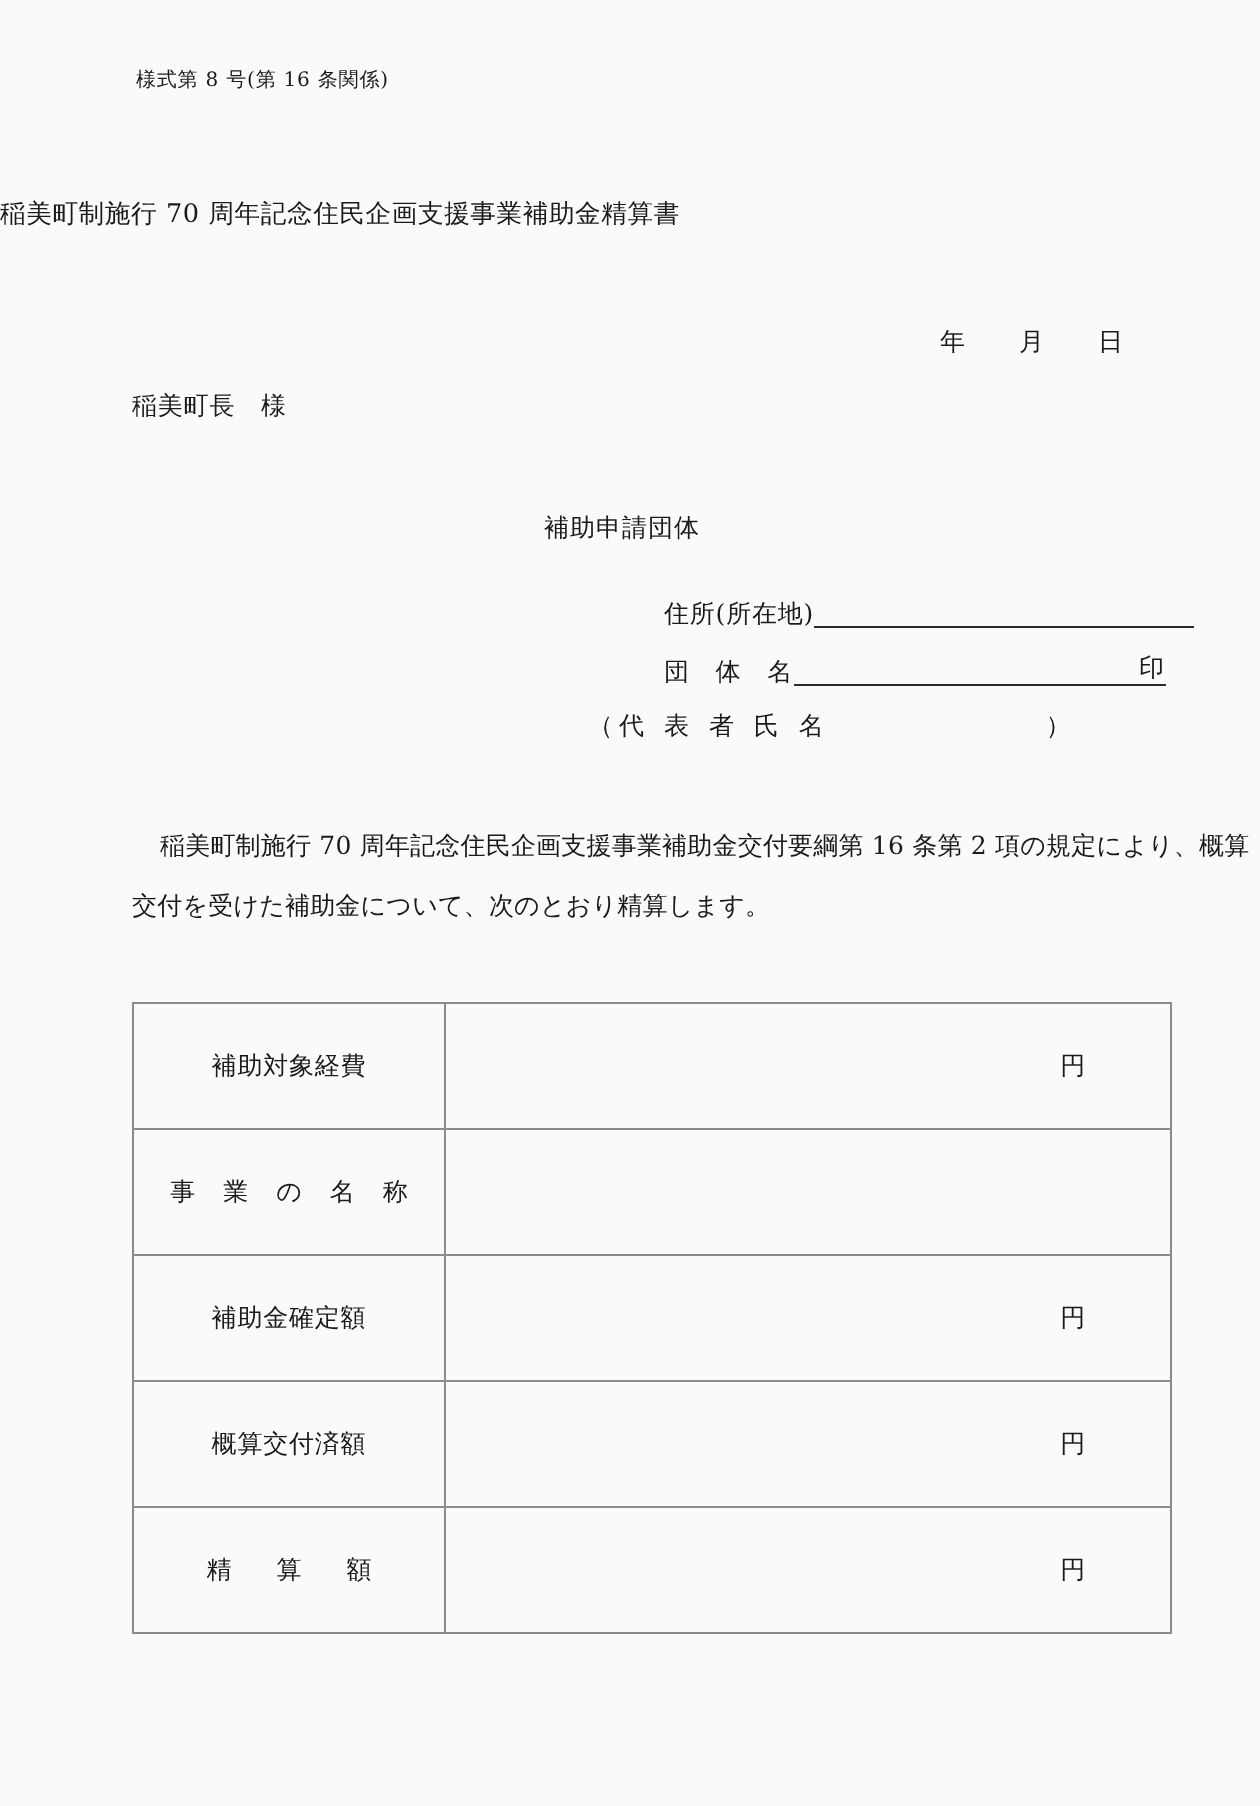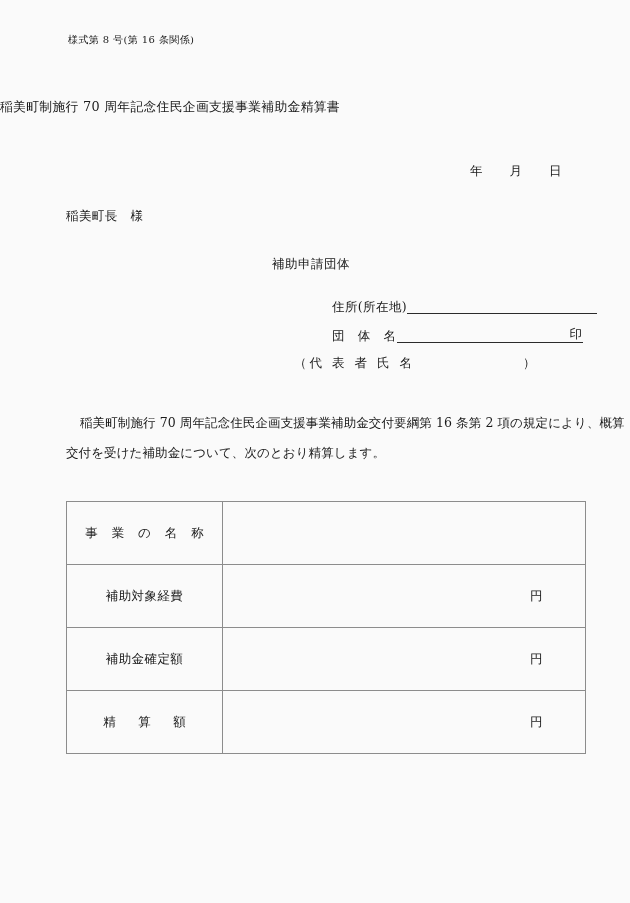--- a/index.html
+++ b/index.html
@@ -54,21 +54,21 @@
     gap: 27px;
   }
   .date-line span {
     display: inline-block;
   }
 
   
   .addressee {
     position: absolute;
     left: 66px;
-    top: 208px;
+    top: 195px;
     font-size: 12.5px;
     letter-spacing: 0.4px;
     white-space: nowrap;
   }
 
   
   .applicant-block {
     position: absolute;
     left: 272px;
     top: 256px;
@@ -228,40 +228,46 @@
 
   <div class="body-text">
     <div class="line1">稲美町制施行 70 周年記念住民企画支援事業補助金交付要綱第 16 条第 2 項の規定により、概算</div>
     <div class="line2">交付を受けた補助金について、次のとおり精算します。</div>
   </div>
 
   <table class="settle-table">
     <tbody>
 
       <tr>
+        <td class="label-cell">補助対象経費</td>
+        <td class="value-cell">
+          <span class="unit-mark">円</span>
+        </td>
+      </tr>
+
+      <tr>
         <td class="label-cell spread">事 業 の 名 称</td>
         <td class="value-cell">
           <span class="unit-mark"></span>
         </td>
       </tr>
 
       <tr>
-        <td class="label-cell">補助対象経費</td>
-        <td class="value-cell">
-          <span class="unit-mark">円</span>
-        </td>
-      </tr>
-
-      <tr>
         <td class="label-cell">補助金確定額</td>
         <td class="value-cell">
           <span class="unit-mark">円</span>
         </td>
       </tr>
 
+      <tr>
+        <td class="label-cell">概算交付済額</td>
+        <td class="value-cell">
+          <span class="unit-mark">円</span>
+        </td>
+      </tr>
 
       <tr>
         <td class="label-cell spread">精　算　額</td>
         <td class="value-cell">
           <span class="unit-mark">円</span>
         </td>
       </tr>
 
     </tbody>
   </table>

